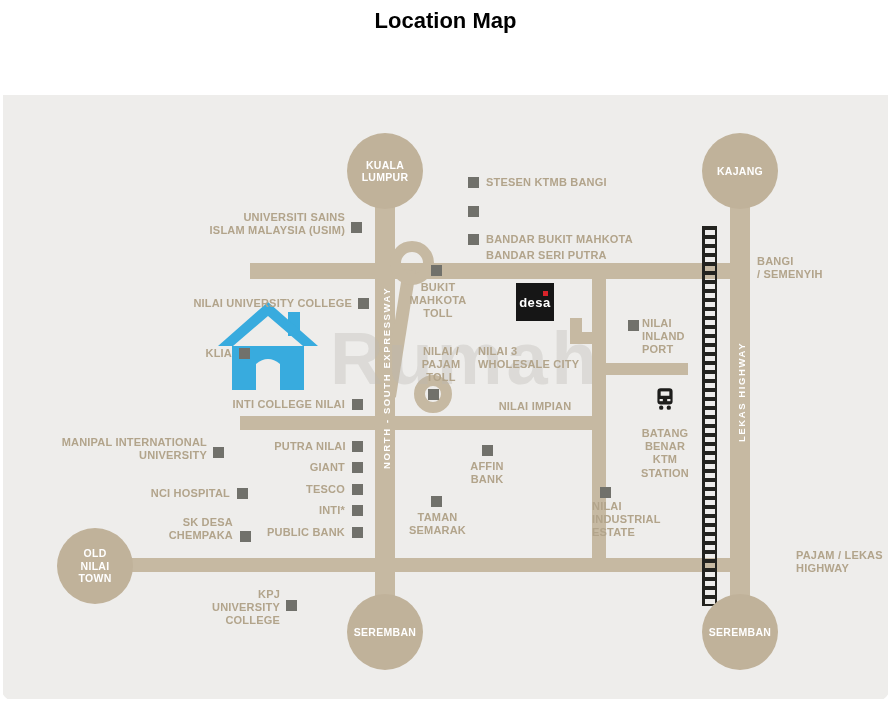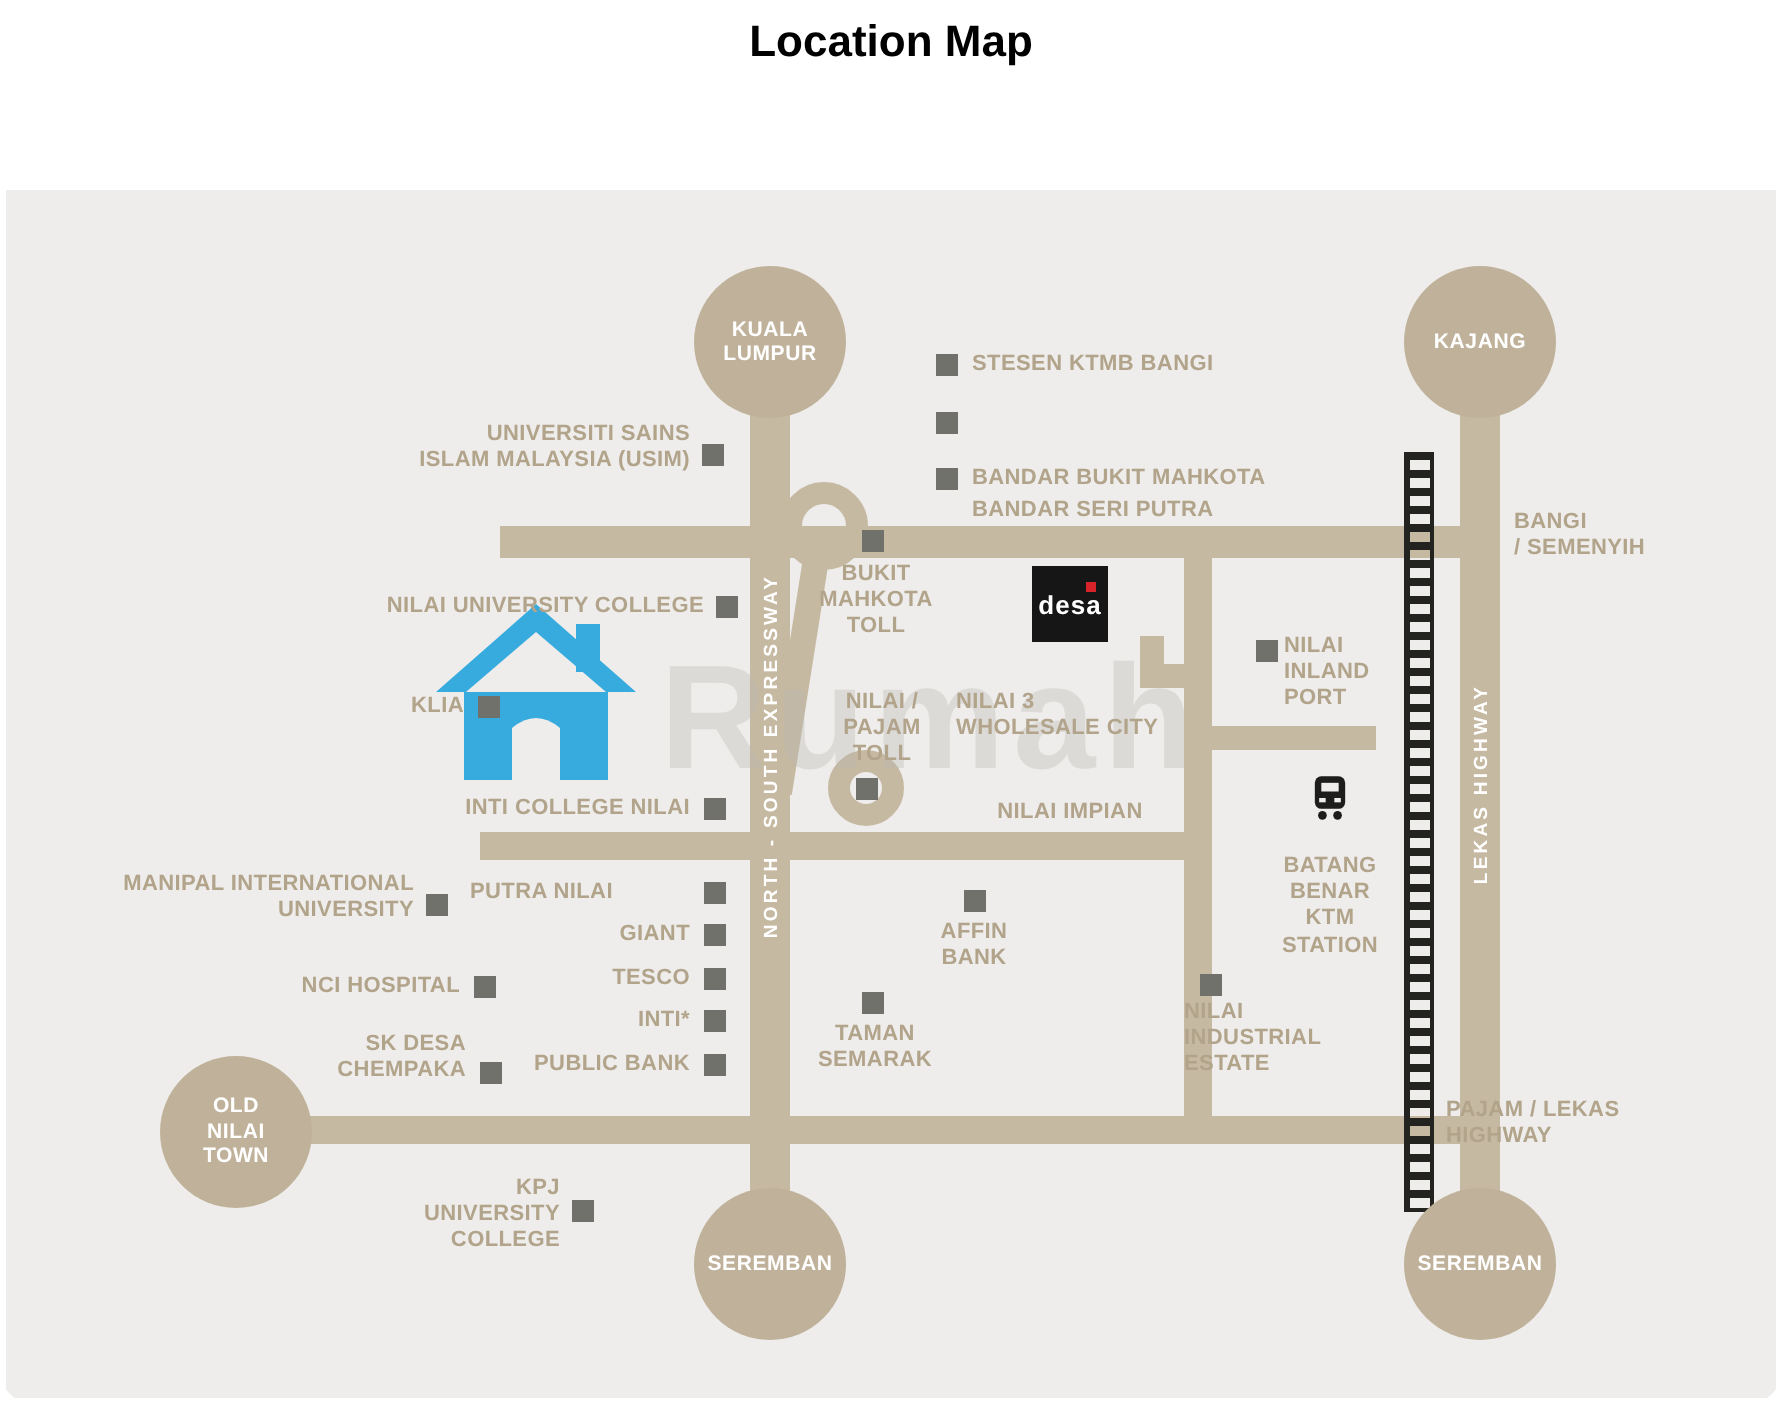--- a/index.html
+++ b/index.html
@@ -95,21 +95,21 @@
       <div class="road ring" style="left: 390px; top: 241px; width: 44px; height: 44px; border-width: 11px;"></div>
       <div class="road ring" style="left: 414px; top: 375px; width: 38px; height: 38px; border-width: 11px;"></div>
       <div class="road railway" style="left: 702px; top: 226px; width: 15px; height: 380px;"></div>
       <div class="node" style="left: 347px; top: 133px; width: 76px; height: 76px;">
         <span>KUALA</span>
         <span>LUMPUR</span>
       </div>
       <div class="node" style="left: 702px; top: 133px; width: 76px; height: 76px;">
         <span>KAJANG</span>
       </div>
-      <div class="node" style="left: 80px; top: 528px; width: 76px; height: 76px;">
+      <div class="node" style="left: 57px; top: 528px; width: 76px; height: 76px;">
         <span>OLD</span>
         <span>NILAI</span>
         <span>TOWN</span>
       </div>
       <div class="node" style="left: 347px; top: 594px; width: 76px; height: 76px;">
         <span>SEREMBAN</span>
       </div>
       <div class="node" style="left: 702px; top: 594px; width: 76px; height: 76px;">
         <span>SEREMBAN</span>
       </div>
@@ -122,32 +122,32 @@
       <div class="map-label" style="left: 145px; top: 211px; text-align: right; width: 200px;">UNIVERSITI SAINS<br>ISLAM MALAYSIA (USIM)</div>
       <div class="map-label" style="left: 402px; top: 281px; text-align: center; width: 72px;">BUKIT<br>MAHKOTA<br>TOLL</div>
       <div class="map-label" style="left: 757px; top: 255px; text-align: left;">BANGI<br>/ SEMENYIH</div>
       <div class="map-label" style="left: 132px; top: 347px; text-align: right; width: 100px;">KLIA</div>
       <div class="map-label" style="left: 405px; top: 345px; text-align: center; width: 72px;">NILAI /<br>PAJAM<br>TOLL</div>
       <div class="map-label" style="left: 478px; top: 345px; text-align: left; width: 110px;">NILAI 3<br>WHOLESALE CITY</div>
       <div class="map-label" style="left: 642px; top: 317px; text-align: left;">NILAI<br>INLAND<br>PORT</div>
       <div class="map-label" style="left: 200px; top: 398px; text-align: right; width: 145px;">INTI COLLEGE NILAI</div>
       <div class="map-label" style="left: 485px; top: 400px; text-align: center; width: 100px;">NILAI IMPIAN</div>
       <div class="map-label" style="left: 40px; top: 436px; text-align: right; width: 167px;">MANIPAL INTERNATIONAL<br>UNIVERSITY</div>
-      <div class="map-label" style="left: 235px; top: 440px; text-align: left; width: 100px;">PUTRA NILAI</div>
+      <div class="map-label" style="left: 260px; top: 440px; text-align: center; width: 100px;">PUTRA NILAI</div>
       <div class="map-label" style="left: 245px; top: 461px; text-align: right; width: 100px;">GIANT</div>
       <div class="map-label" style="left: 245px; top: 483px; text-align: right; width: 100px;">TESCO</div>
       <div class="map-label" style="left: 245px; top: 504px; text-align: right; width: 100px;">INTI*</div>
       <div class="map-label" style="left: 245px; top: 526px; text-align: right; width: 100px;">PUBLIC BANK</div>
       <div class="map-label" style="left: 130px; top: 487px; text-align: right; width: 100px;">NCI HOSPITAL</div>
       <div class="map-label" style="left: 133px; top: 516px; text-align: right; width: 100px;">SK DESA<br>CHEMPAKA</div>
       <div class="map-label" style="left: 457px; top: 460px; text-align: center; width: 60px;">AFFIN<br>BANK</div>
       <div class="map-label" style="left: 400px; top: 511px; text-align: center; width: 75px;">TAMAN<br>SEMARAK</div>
       <div class="map-label" style="left: 633px; top: 427px; text-align: center; width: 64px;">BATANG<br>BENAR<br>KTM<br>STATION</div>
       <div class="map-label" style="left: 592px; top: 500px; text-align: left;">NILAI<br>INDUSTRIAL<br>ESTATE</div>
-      <div class="map-label" style="left: 723px; top: 549px; text-align: left;">PAJAM / LEKAS<br>HIGHWAY</div>
+      <div class="map-label" style="left: 796px; top: 549px; text-align: left;">PAJAM / LEKAS<br>HIGHWAY</div>
       <div class="map-label" style="left: 195px; top: 588px; text-align: right; width: 85px;">KPJ<br>UNIVERSITY<br>COLLEGE</div>
       <div class="marker" style="left: 468px; top: 177px;"></div>
       <div class="marker" style="left: 468px; top: 206px;"></div>
       <div class="marker" style="left: 468px; top: 234px;"></div>
       <div class="marker" style="left: 351px; top: 222px;"></div>
       <div class="marker" style="left: 358px; top: 298px;"></div>
       <div class="marker" style="left: 431px; top: 265px;"></div>
       <div class="marker" style="left: 239px; top: 348px;"></div>
       <div class="marker" style="left: 352px; top: 399px;"></div>
       <div class="marker" style="left: 213px; top: 447px;"></div>

